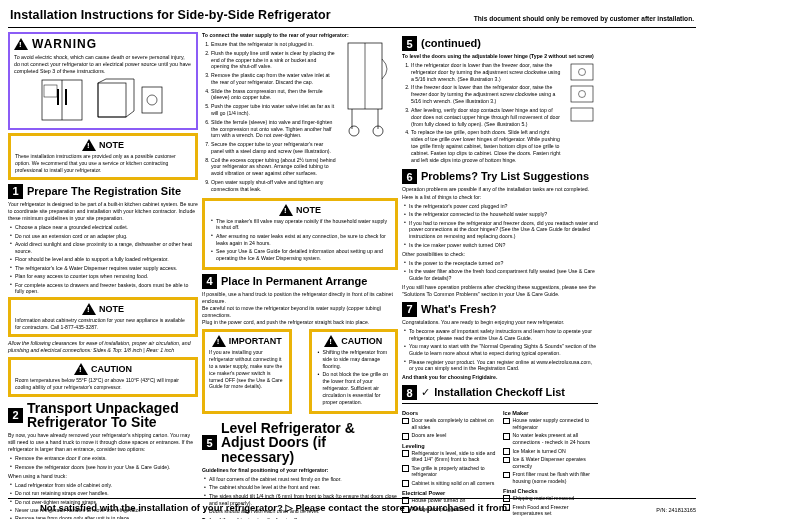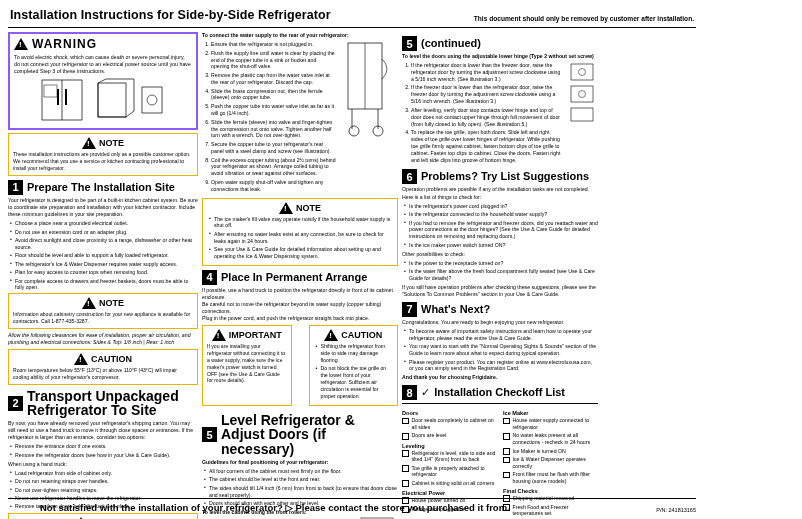--- a/index.html
+++ b/index.html
@@ -26,21 +26,21 @@
   p,ul,ol{margin:0;}
   .body{font-size:5.2px;line-height:1.36;}
   ul.b{list-style:none;padding-left:7px;margin:2px 0;}
   ul.b li{position:relative;margin-bottom:1.6px;font-size:5.2px;line-height:1.32;}
   ul.b li:before{content:"•";position:absolute;left:-5px;top:-0.5px;}
   ol.n{padding-left:9px;margin:2px 0;}
   ol.n li{font-size:5.2px;line-height:1.32;margin-bottom:1.8px;}
   .ital{font-style:italic;}
   .bold{font-weight:bold;}
   
-  .nbox{border:1px solid #eab308;padding:3px 4px;margin:3px 0;}
+  .nbox{border:3px solid #eab308;padding:3px 4px;margin:3px 0;}
   .nbox .ttl{display:flex;align-items:center;gap:3px;font-size:9px;font-weight:bold;justify-content:center;}
   .nbox .txt{font-size:5.1px;line-height:1.34;margin-top:2px;}
   .imp .ttl{font-size:9px;}
   .halfrow{display:flex;gap:17px;}
   .halfrow>div{flex:1;}
   .fig{display:block;margin:2px auto;}
   .twocol{display:flex;gap:6px;}
   .checklist{display:flex;gap:6px;font-size:5.2px;}
   .checklist .cl{flex:1;}
   .clhead{font-weight:bold;font-size:5.6px;margin:3px 0 1px 0;}
@@ -92,21 +92,21 @@
       <div class="nbox">
         <div class="ttl">
           <span class="tri"></span>
           <span>NOTE</span>
         </div>
         <div class="txt">These installation instructions are provided only as a possible customer option. We recommend that you use a service or kitchen contracting professional to install your refrigerator.</div>
       </div>
 
       <div class="sechead">
         <div class="num">1</div>
-        <div class="t">Prepare The Installation Site</div>
+        <div class="t">Prepare The Registration Site</div>
       </div>
       <div class="body">Your refrigerator is designed to be part of a built-in kitchen cabinet system. Be sure to coordinate site preparation and installation with your kitchen contractor. Include these minimum guidelines in your site preparation.</div>
       <ul class="b">
         <li>Choose a place near a grounded electrical outlet.</li>
         <li>Do not use an extension cord or an adapter plug.</li>
         <li>Avoid direct sunlight and close proximity to a range, dishwasher or other heat source.</li>
         <li>Floor should be level and able to support a fully loaded refrigerator.</li>
         <li>The refrigerator's Ice &amp; Water Dispenser requires water supply access.</li>
         <li>Plan for easy access to counter tops when removing food.</li>
         <li>For complete access to drawers and freezer baskets, doors must be able to fully open.</li>
@@ -300,21 +300,21 @@
       </ul>
       <div class="body">Other possibilities to check:</div>
       <ul class="b">
         <li>Is the power to the receptacle turned on?</li>
         <li>Is the water filter above the fresh food compartment fully seated (see Use &amp; Care Guide for details)?</li>
       </ul>
       <div class="body">If you still have operation problems after checking these suggestions, please see the "Solutions To Common Problems" section in your Use &amp; Care Guide.</div>
 
       <div class="sechead">
         <div class="num">7</div>
-        <div class="t">What's Next?</div>
+        <div class="t">What's Fresh?</div>
       </div>
       <div class="body">Congratulations. You are ready to begin enjoying your new refrigerator.</div>
       <ul class="b">
         <li>To become aware of important safety instructions and learn how to operate your refrigerator, please read the entire Use &amp; Care Guide.</li>
         <li>You may want to start with the "Normal Operating Sights &amp; Sounds" section of the Guide to learn more about what to expect during typical operation.</li>
         <li>Please register your product. You can register online at www.electroluxusa.com, or you can simply send in the Registration Card.</li>
       </ul>
       <div class="body bold">And thank you for choosing Frigidaire.</div>
 
       <div class="sechead">

